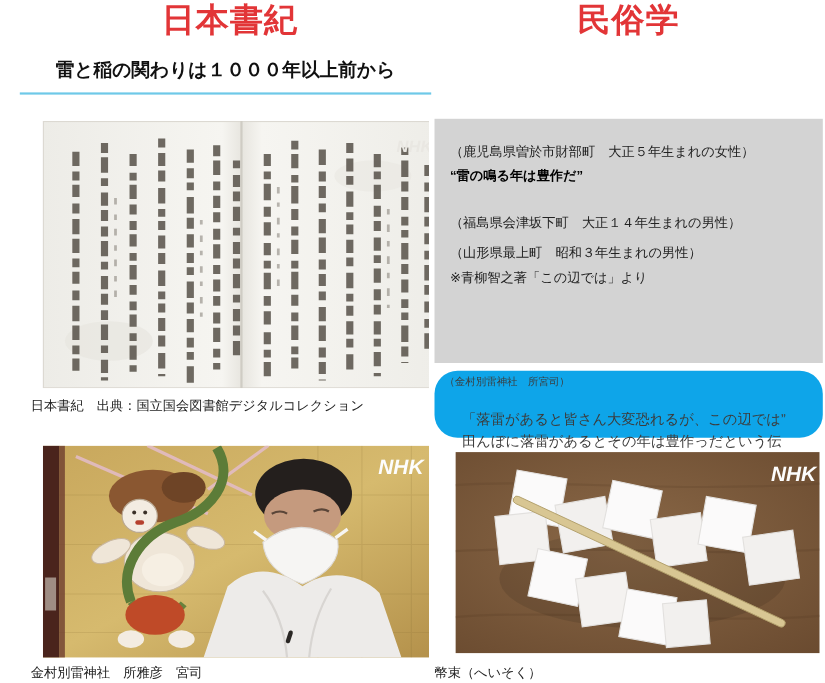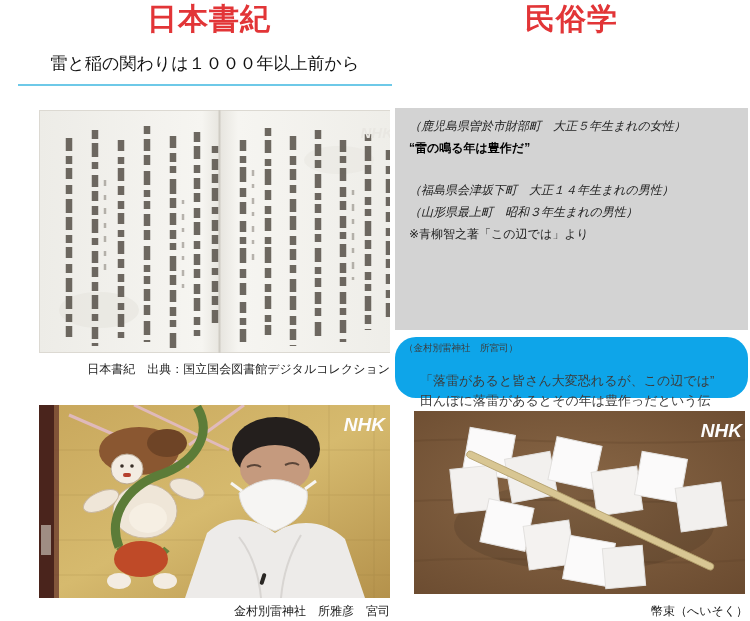--- a/index.html
+++ b/index.html
@@ -11,37 +11,37 @@
   .col-title{
     position:absolute;top:0;text-align:center;font-size:30px;font-weight:bold;
     color:#e23537;letter-spacing:1px;line-height:38px;
   }
   .col-title.left{left:28px;width:362px;}
   .col-title.right{left:395px;width:353px;}
   .subtitle-wrap{
     position:absolute;left:18px;top:52px;width:374px;text-align:center;
     border-bottom:2px solid #6ec9e8;padding-bottom:9px;
   }
-  .subtitle-wrap .subtitle{font-size:17px;font-weight:normal;color:#111;margin-top:36px;}
+  .subtitle-wrap .subtitle{font-size:17px;font-weight:bold;color:#111;margin-top:36px;}
   .img-frame{position:absolute;overflow:hidden;padding-left:11px;}
   .img-frame svg{display:block;}
   .manuscript{left:28px;top:110px;width:362px;height:243px;}
   .photo-left{left:28px;top:405px;width:362px;height:193px;}
   .photo-right{left:403px;top:411px;width:342px;height:183px;}
   .caption{
-    position:absolute;text-align:right;font-size:12px;color:#222;line-height:14px;font-family:Liberation Serif, serif;
+    position:absolute;text-align:left;font-size:12px;color:#222;line-height:14px;font-family:Liberation Serif, serif;
   }
   .caption.c1{left:28px;top:362px;width:362px;}
   .caption.c2{left:28px;top:604px;width:362px;}
   .caption.c3{left:395px;top:604px;width:353px;}
   .quote-box{
     position:absolute;left:395px;top:108px;width:353px;height:222px;
     background:#d3d3d3;padding:10px 14px 8px 14px;
   }
-  .t-attr{font-size:12px;color:#222;margin:0 0 6px 0;line-height:16px;font-style:italic;}
+  .t-attr{font-size:12px;color:#222;margin:12px 0 6px 0;line-height:16px;}
   .t-quote{font-size:12px;font-weight:bold;color:#000;margin:0 0 26px 0;line-height:16px;}
   .t-source{font-size:12px;color:#222;margin:0;line-height:16px;}
   .note-box{
     position:absolute;left:395px;top:337px;width:353px;height:61px;
     background:#0ea5e9;padding:4px 9px;color:#3c3c3c;border-radius:21px;
   }
   .n-attr{font-size:9.5px;margin:0;line-height:1.5;}
   .n-body{font-size:13px;margin:16px;line-height:1.5;}
 </style>
 </head>

